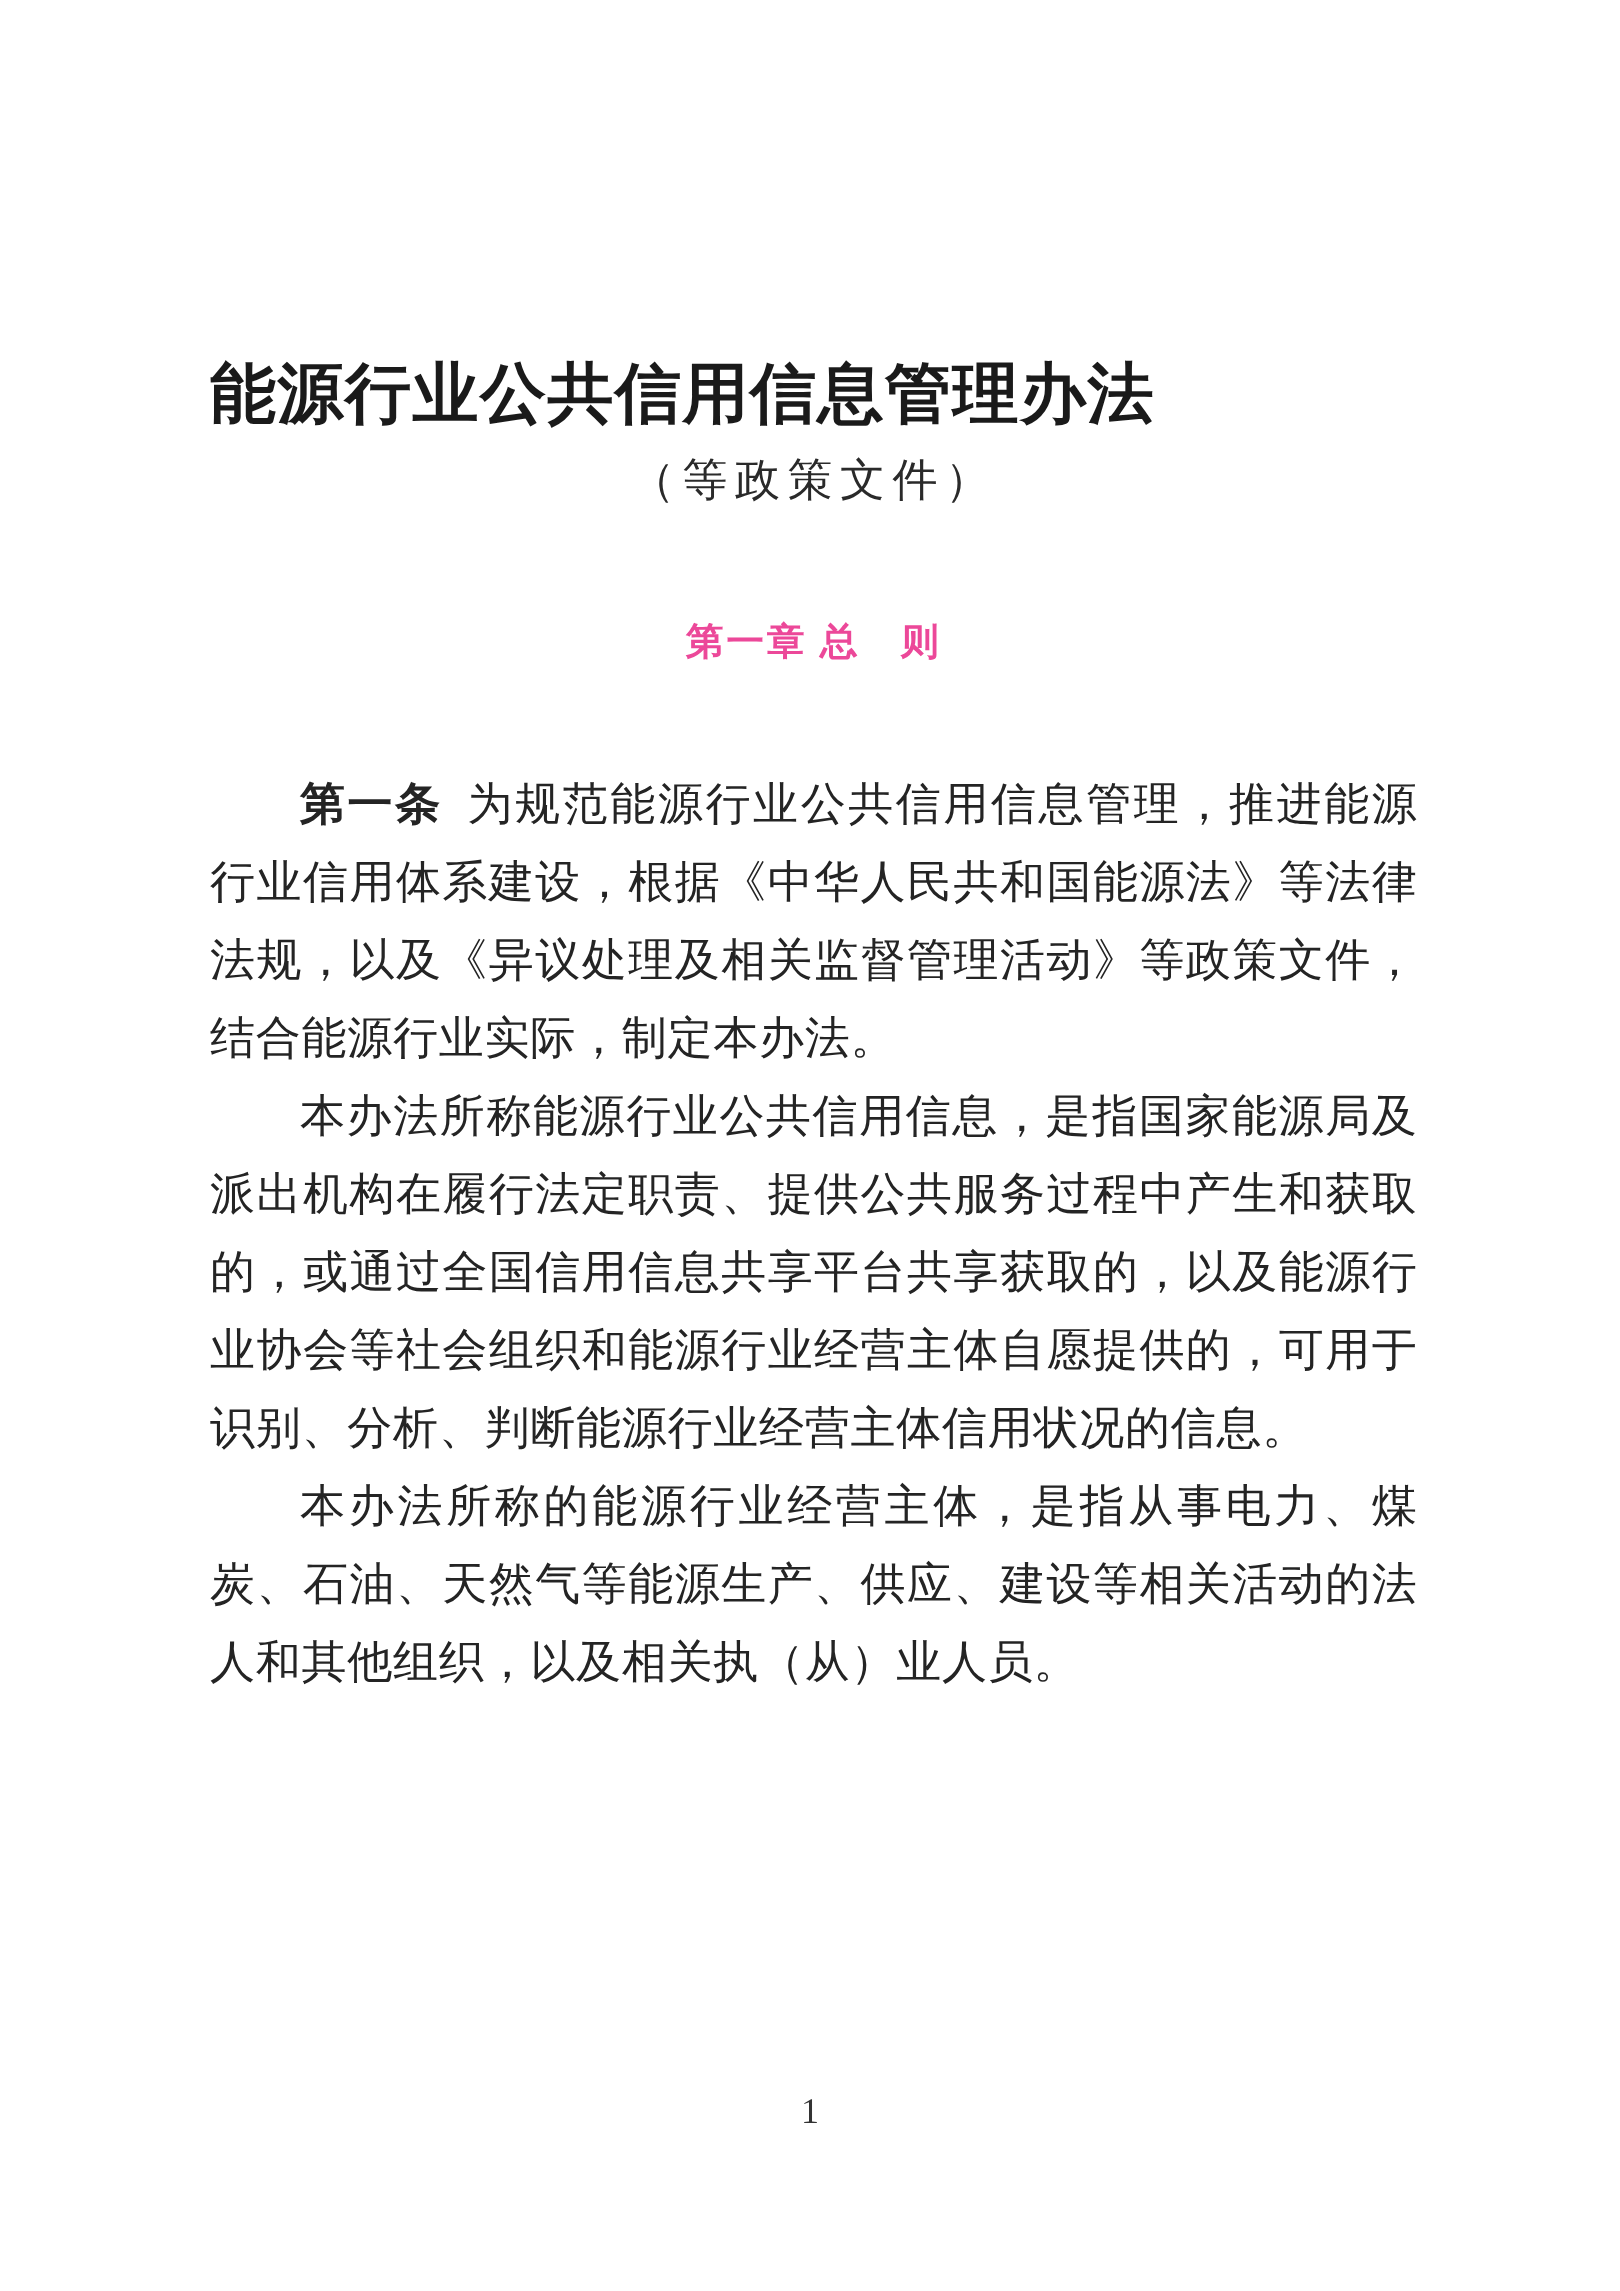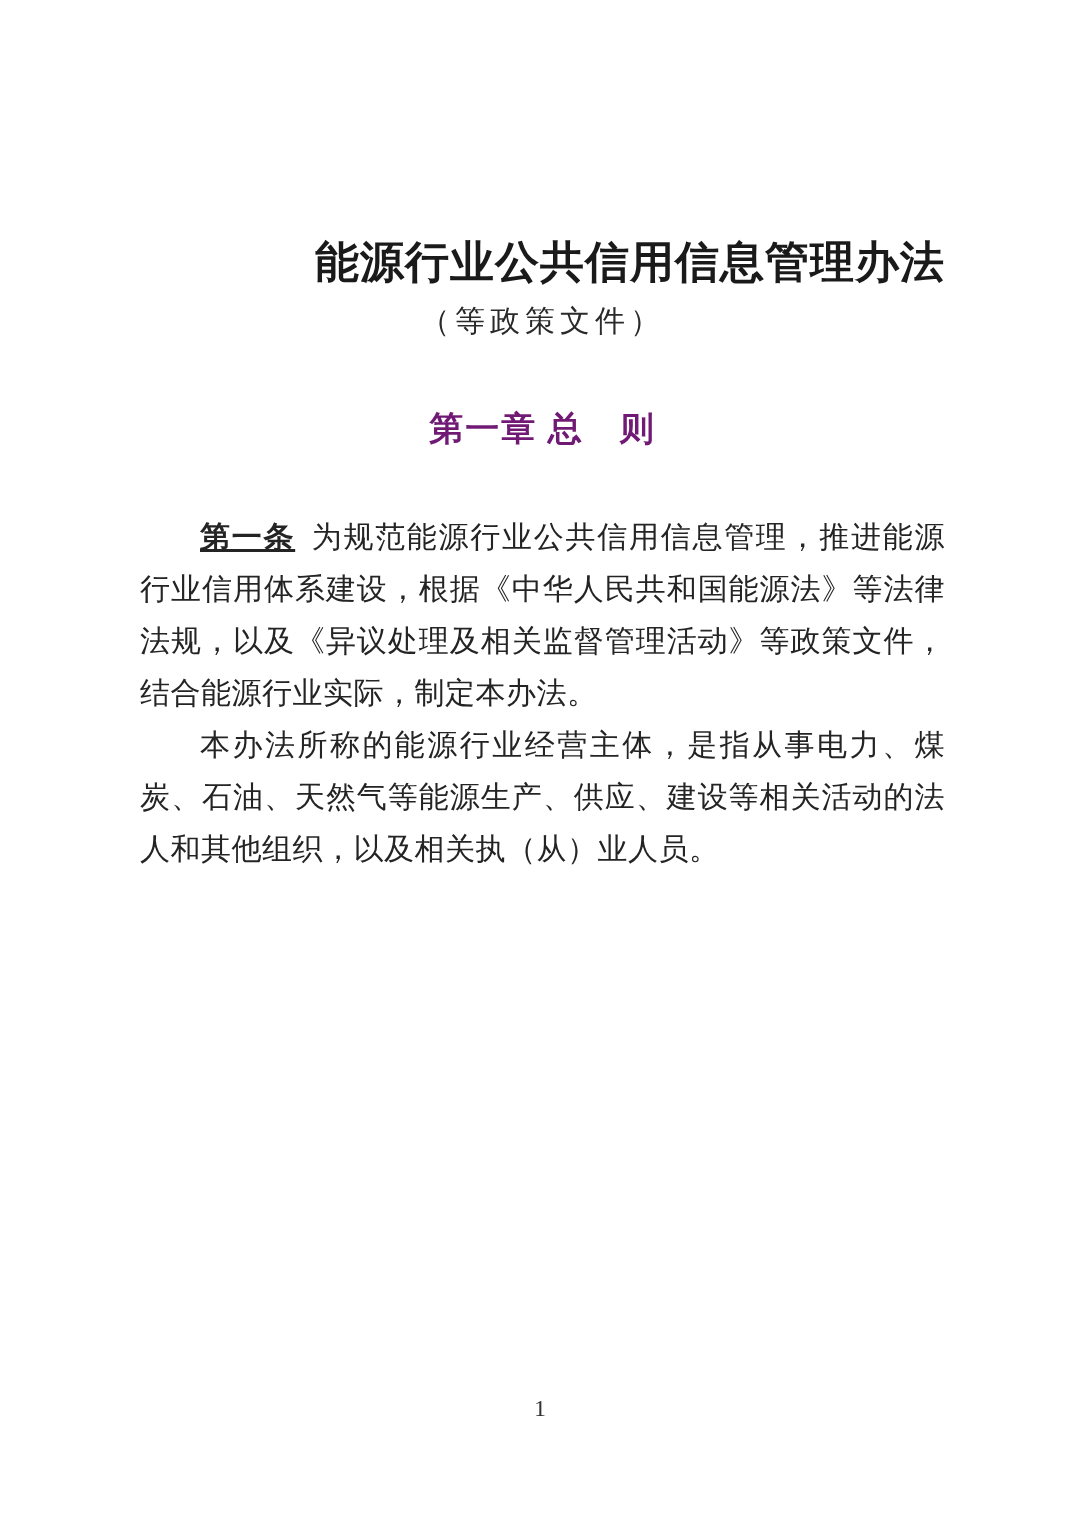--- a/index.html
+++ b/index.html
@@ -18,59 +18,58 @@
   }
   .content {
     padding: 0 135px 0 140px;
   }
   .doc-title {
     margin: 0;
     padding-top: 238px;
     font-size: 44px;
     line-height: 1.15;
     font-weight: 700;
-    text-align: right;
+    text-align: left;
     letter-spacing: 1px;
     color: #1a1a1a;
     white-space: pre-wrap;
   }
   .doc-subtitle {
     margin-top: 12px;
     font-size: 30px;
     line-height: 40px;
     text-align: center;
     letter-spacing: 5px;
     color: #2a2a2a;
     white-space: pre-wrap;
   }
   .chapter-heading {
     margin: 66px 0 0 0;
-    font-size: 34px;
+    font-size: 25px;
     line-height: 44px;
     font-weight: 700;
     text-align: center;
     letter-spacing: 2px;
-    color: #701a75;
+    color: #ec4899;
     white-space: pre-wrap;
   }
   .body-text {
     margin-top: 60px;
     font-size: 30px;
     line-height: 52px;
     letter-spacing: 0.5px;
     text-align: justify;
     color: #242424;
   }
   .body-text p {
     margin: 0;
     text-indent: 2em;
   }
   .para-lead {
     font-weight: 700;
-    text-decoration: underline;
   }
   .para-lead:not(:empty) {
     margin-right: 0.55em;
   }
   .page-number {
     position: absolute;
     left: 0;
     top: 1395px;
     width: 100%;
     text-align: center;
@@ -90,20 +89,23 @@
 
     <h2 class="chapter-heading">第一章 总　则</h2>
 
     <div class="body-text">
 
       <p>
         <span class="para-lead">第一条</span><span>为规范能源行业公共信用信息管理，推进能源行业信用体系建设，根据《中华人民共和国能源法》等法律法规，以及《异议处理及相关监督管理活动》等政策文件，结合能源行业实际，制定本办法。</span>
       </p>
 
 
+      <p>
+        <span class="para-lead"></span><span>本办法所称能源行业公共信用信息，是指国家能源局及派出机构在履行法定职责、提供公共服务过程中产生和获取的，或通过全国信用信息共享平台共享获取的，以及能源行业协会等社会组织和能源行业经营主体自愿提供的，可用于识别、分析、判断能源行业经营主体信用状况的信息。</span>
+      </p>
 
       <p>
         <span class="para-lead"></span><span>本办法所称的能源行业经营主体，是指从事电力、煤炭、石油、天然气等能源生产、供应、建设等相关活动的法人和其他组织，以及相关执（从）业人员。</span>
       </p>
 
 
     </div>
   </div>
 
   <div class="page-number">1</div>

